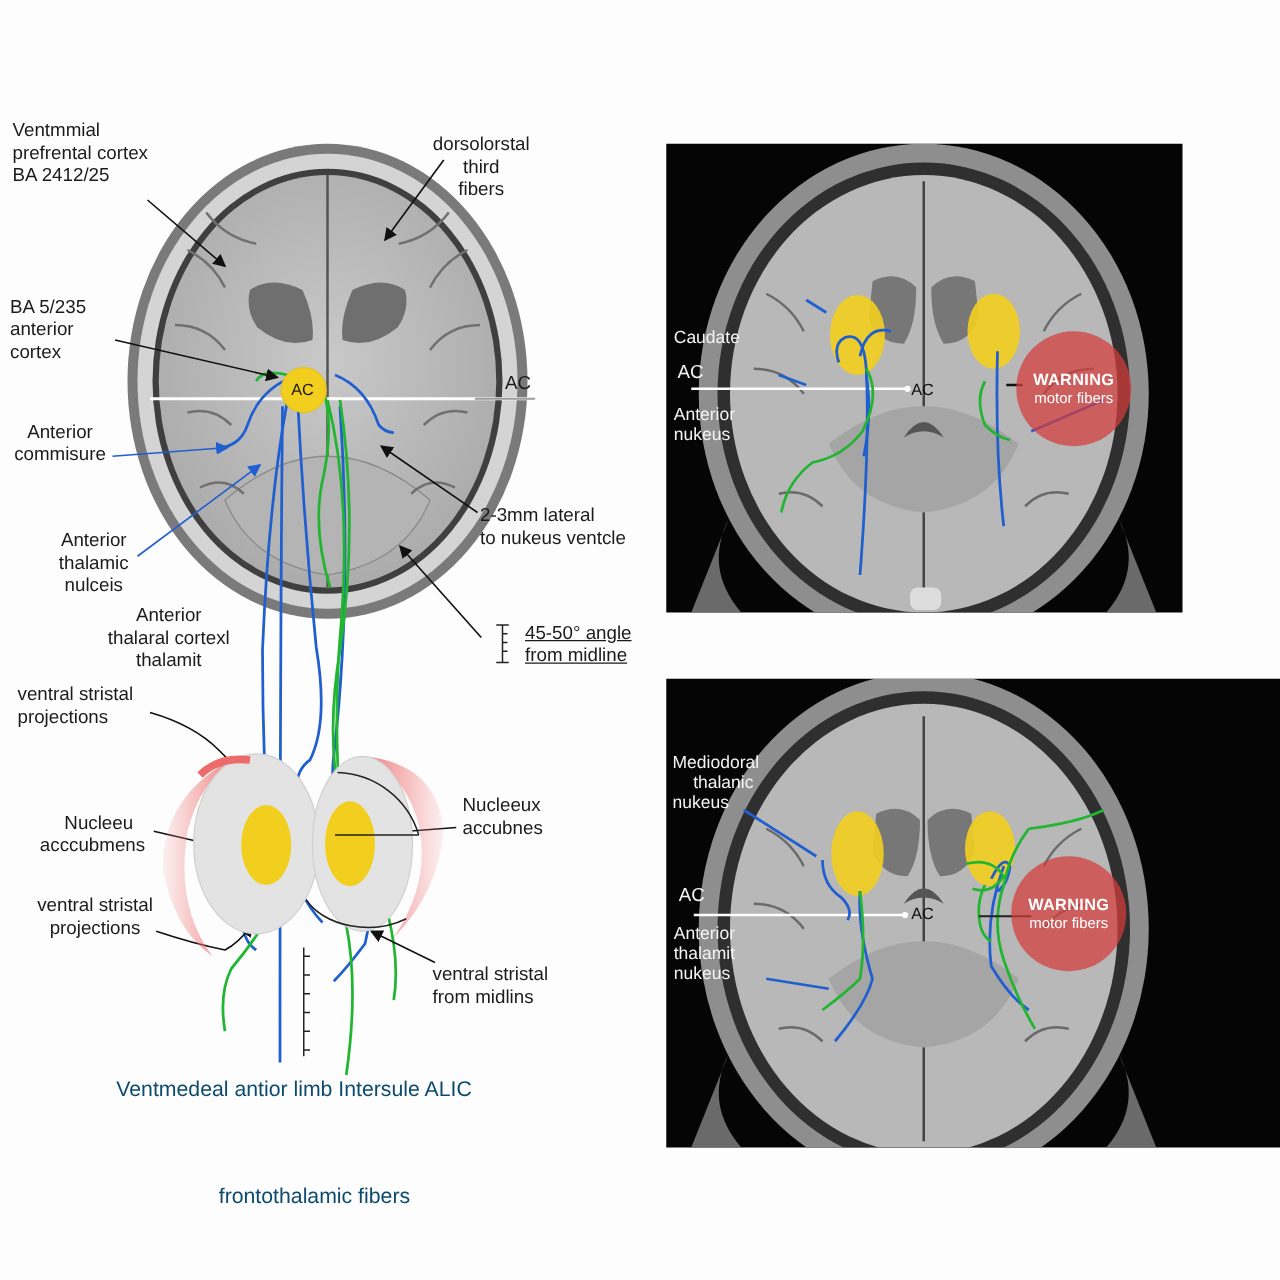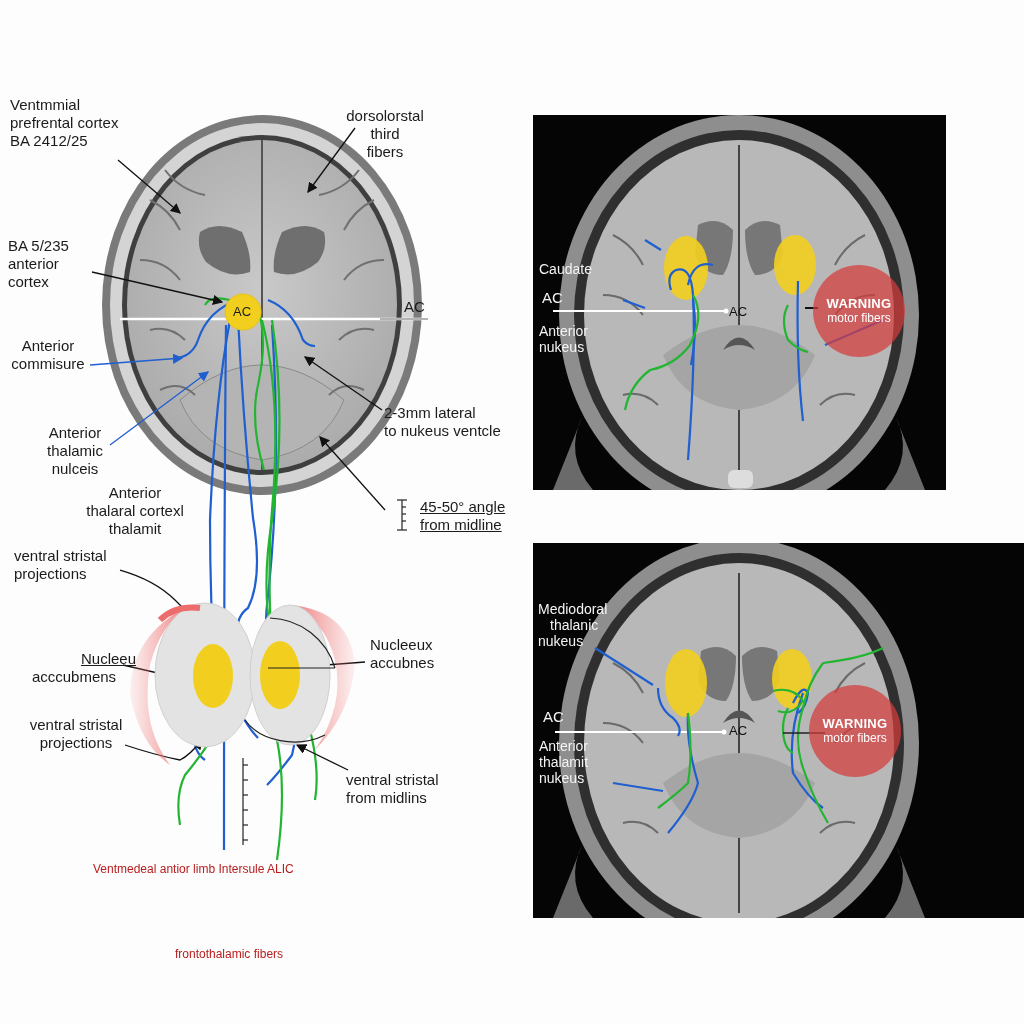--- a/index.html
+++ b/index.html
@@ -20,21 +20,21 @@
   .wlbl span { display: block; }
   svg { position: absolute; left: 0; top: 0; }
   .panel { position: absolute; background: #050505; overflow: hidden; }
   .warn {
     position: absolute; width: 92px; height: 92px; border-radius: 50%;
     background: rgba(214,60,60,0.72); color: #fff; text-align: center;
     display: flex; flex-direction: column; justify-content: center;
     font-size: 12px; line-height: 15px;
   }
   .warn b { font-size: 13px; letter-spacing: 0.3px; }
-  .caption { position: absolute; font-size: 12px; color: #b91c1c; white-space: nowrap; }
+  .caption { position: absolute; font-size: 17px; color: #0c4a6e; white-space: nowrap; }
 </style>
 </head>
 <body>
 
 <svg width="1024" height="1024">
   <defs>
     <radialGradient id="brainGrad" cx="50%" cy="45%" r="60%">
       <stop offset="0%" stop-color="#c9c9c9"></stop>
       <stop offset="100%" stop-color="#a9a9a9"></stop>
     </radialGradient>
@@ -193,21 +193,21 @@
 </div>
 <div class="lbl" style="left:420px; top:498px;text-decoration:underline;">
   <span>45-50° angle</span>
   <span>from midline</span>
 </div>
 <div class="lbl" style="left:14px; top:547px;">
   <span>ventral stristal</span>
   <span>projections</span>
 </div>
 <div class="lbl c" style="left:12px; top:650px; width:124px;">
-  <span style="text-align:right; padding-left:10px;text-decoration:underline;">Nucleeu</span>
+  <span style="text-align:center; padding-left:10px;">Nucleeu</span>
   <span>acccubmens</span>
 </div>
 <div class="lbl" style="left:370px; top:636px;">
   <span>Nucleeux</span>
   <span>accubnes</span>
 </div>
 <div class="lbl c" style="left:18px; top:716px; width:116px;">
   <span>ventral stristal</span>
   <span>projections</span>
 </div>
@@ -311,21 +311,21 @@
       <path d="M155,170 q5,40 0,70 q-10,10 -30,25"></path>
       <path d="M290,120 q40,-5 60,-15"></path>
       <path d="M290,120 q-15,20 -20,45 q-10,30 0,60 q10,30 25,55"></path>
       <path d="M240,148 q20,-5 30,10 q-10,15 -25,10"></path>
       <path d="M255,165 q-5,10 -5,20 q0,20 10,25"></path>
     </g>
     <line x1="250" y1="190" x2="292" y2="190" stroke="#222" stroke-width="1.5"></line>
   </svg>
   <div class="wlbl" style="left:5px; top:58px;">
     <span>Mediodoral</span>
-    <span style="padding-left:12px;">thalanic</span>
+    <span style="padding-left:12px;text-align:center;">thalanic</span>
     <span>nukeus</span>
   </div>
   <div class="wlbl" style="left:10px; top:166px; font-size:15px;">AC</div>
   <div class="wlbl" style="left:196px; top:180px; color:#111; font-size:13px;">AC</div>
   <div class="wlbl" style="left:6px; top:195px;">
     <span>Anterior</span>
     <span>thalamit</span>
     <span>nukeus</span>
   </div>
   <div class="warn" style="left:276px; top:142px;">

